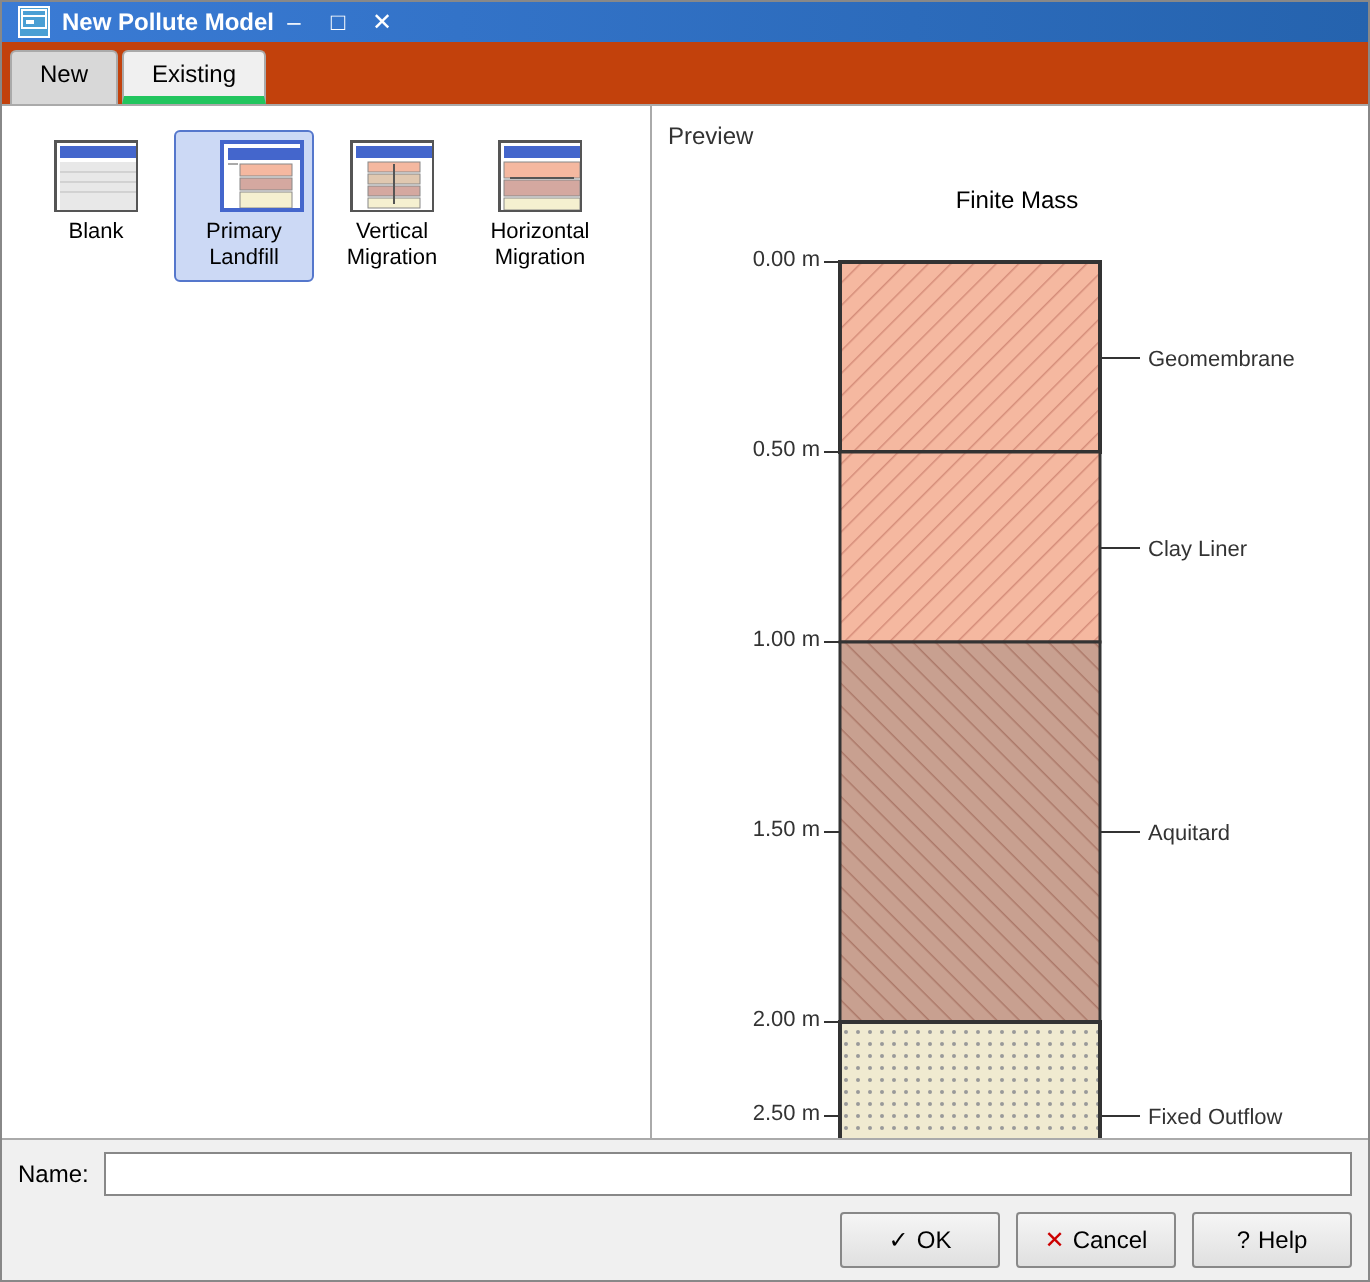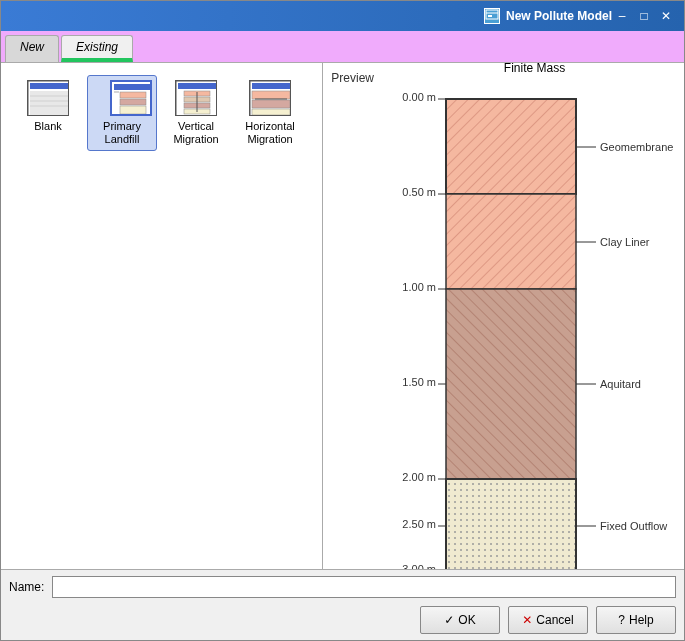--- a/index.html
+++ b/index.html
@@ -21,22 +21,22 @@
       box-shadow: 2px 2px 8px rgba(0,0,0,0.4);
       display: flex;
       flex-direction: column;
     }
     .title-bar {
       background: linear-gradient(to right, #3a7bd5, #2563ae);
       color: white;
       padding: 6px 8px;
       display: flex;
       align-items: center;
-      justify-content: flex-end;
-      height: 30px;
+      justify-content: flex-start;
+      height: 20px;
       flex-shrink: 0;
     }
     .title-bar-left {
       display: flex;
       align-items: center;
       gap: 6px;
     }
     .title-icon {
       width: 16px;
       height: 16px;
@@ -65,23 +65,22 @@
       cursor: pointer;
       font-size: 12px;
       display: flex;
       align-items: center;
       justify-content: center;
     }
 
     .tabs-row {
       display: flex;
       padding: 4px 4px 0 4px;
-      background: #f0abfc;
+      background: #c2410c;
       flex-shrink: 0;
-      font-style: italic;
     }
     .tab {
       padding: 4px 14px;
       border: 1px solid #aaa;
       cursor: pointer;
       font-size: 12px;
       background: #d8d8d8;
       margin-right: 2px;
       border-bottom: none;
       border-radius: 3px 3px 0 0;
@@ -145,21 +144,21 @@
       text-align: center;
       line-height: 1.2;
       color: #000;
     }
 
     .right-panel {
       flex: 1;
       background: white;
       padding: 8px;
       display: flex;
-      flex-direction: row;
+      flex-direction: column;
       gap: 12px;
     }
 
     .preview-label {
       font-size: 12px;
       color: #333;
       margin-bottom: 6px;
     }
 
     .preview-area {

